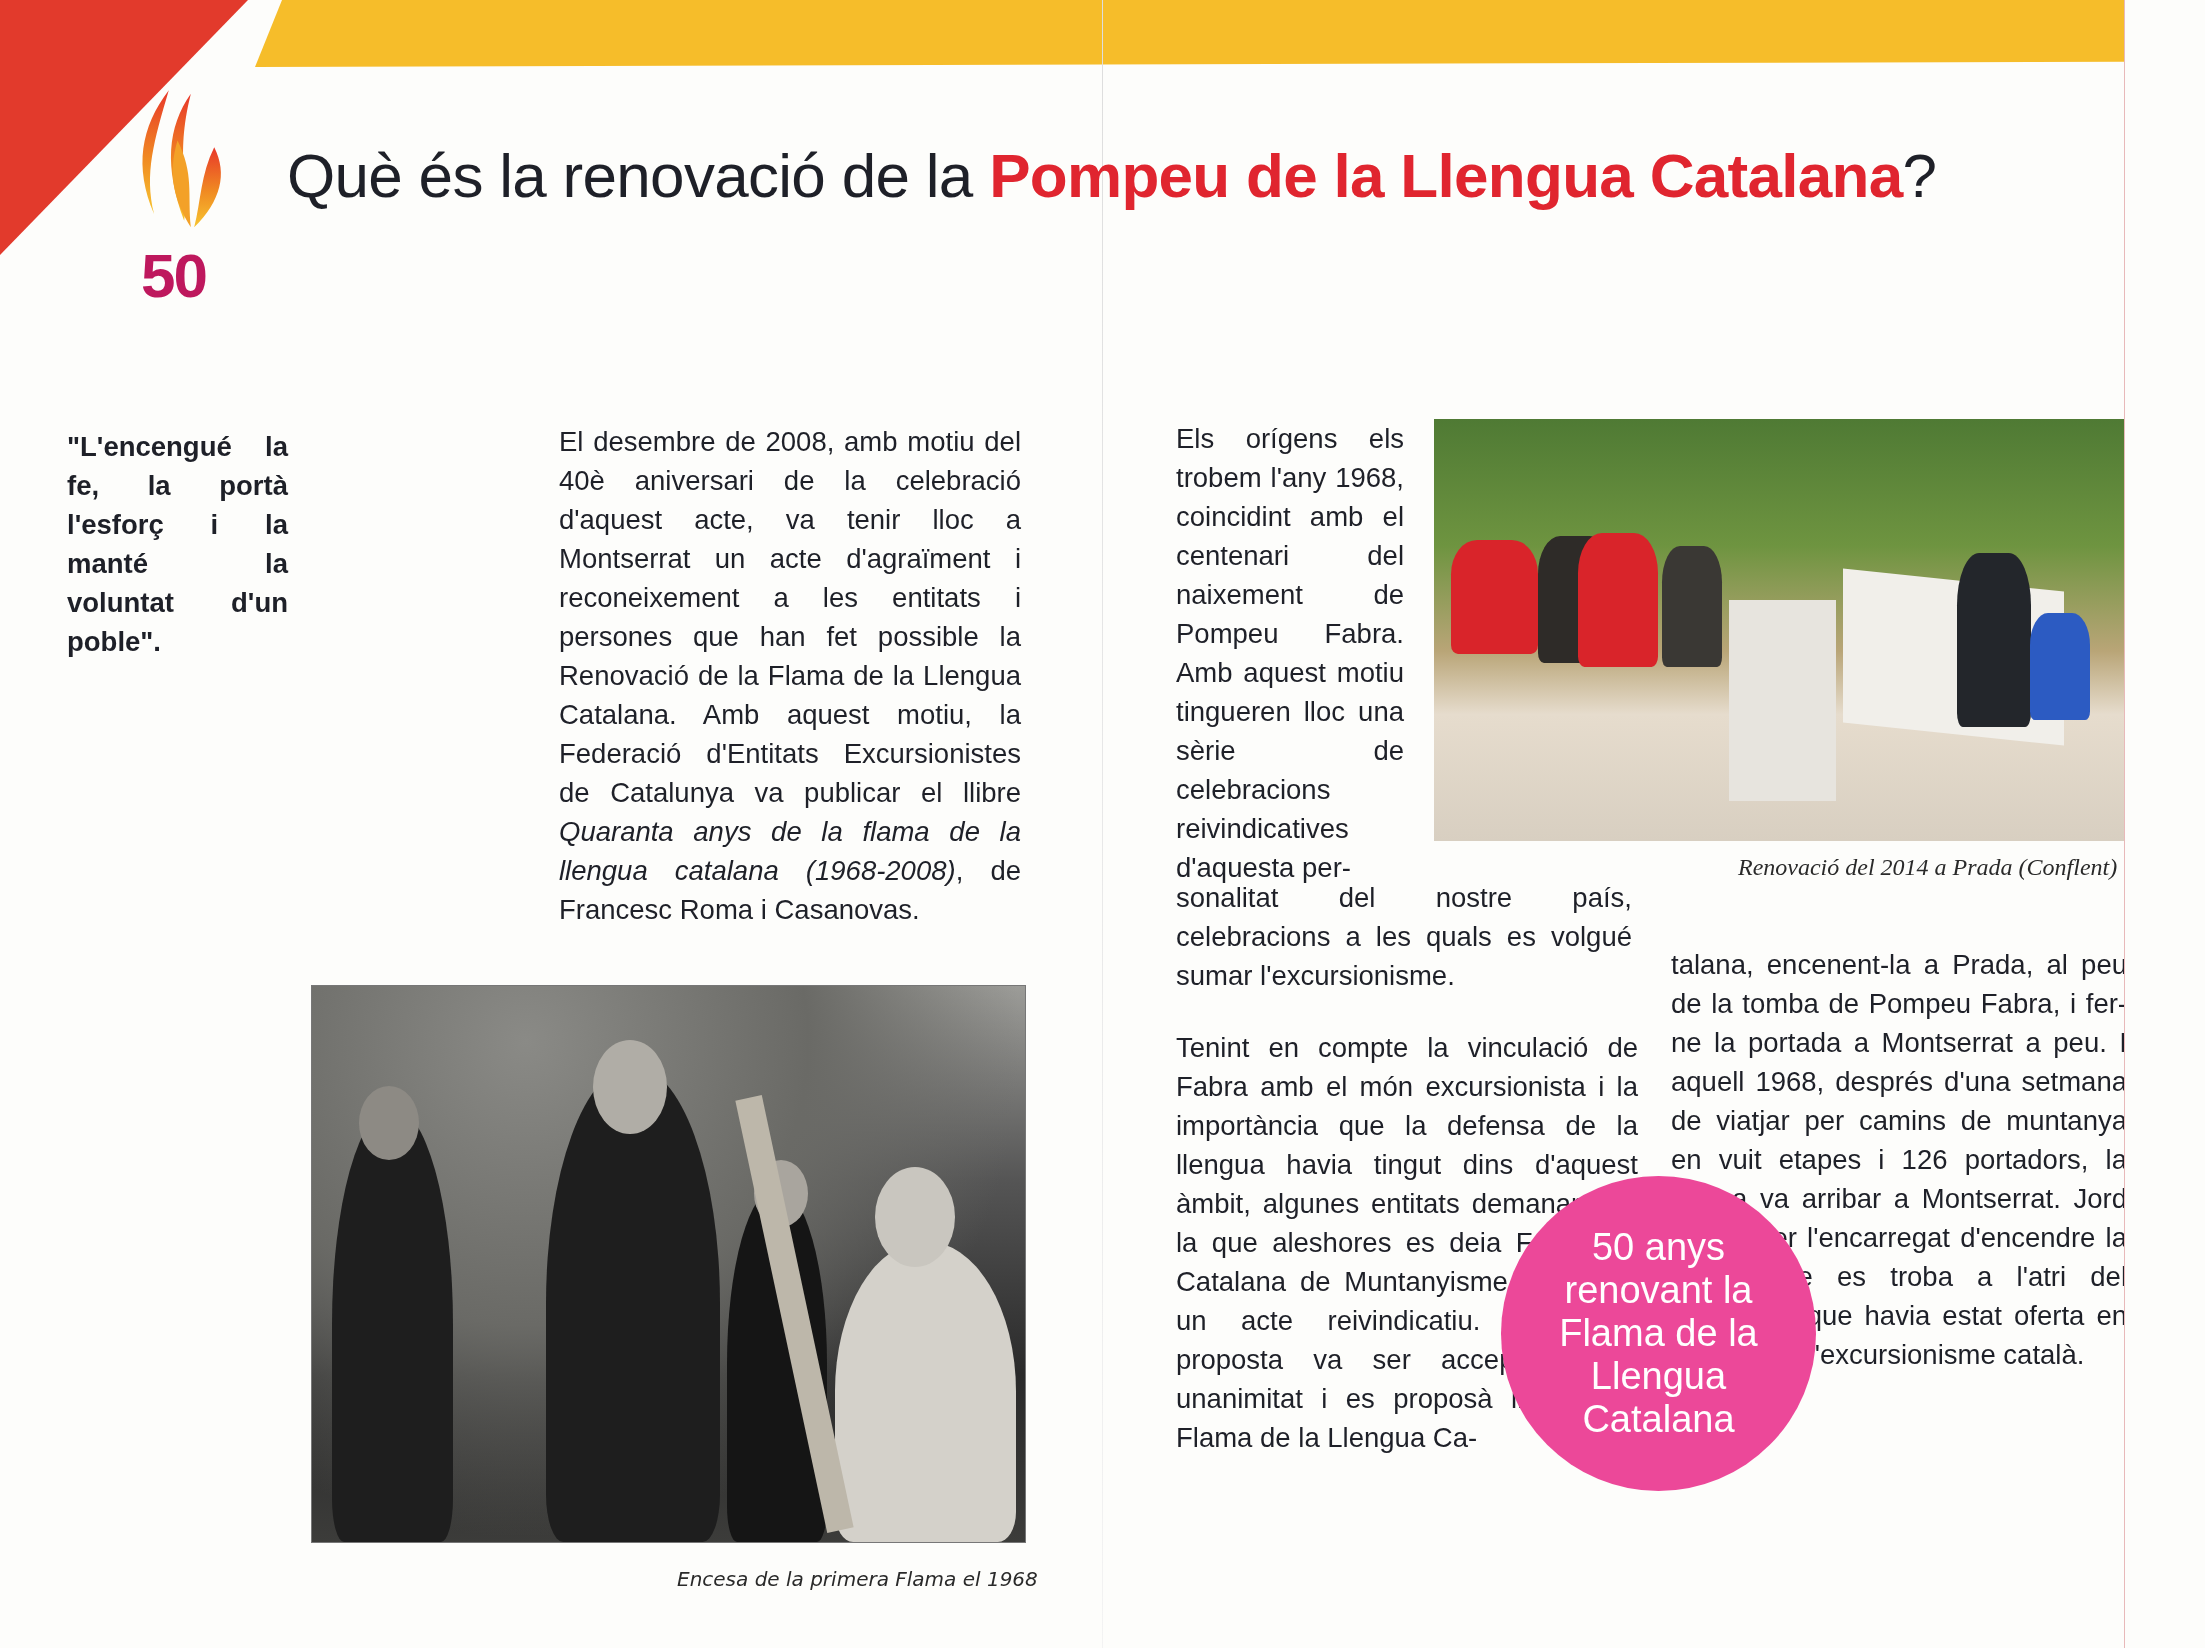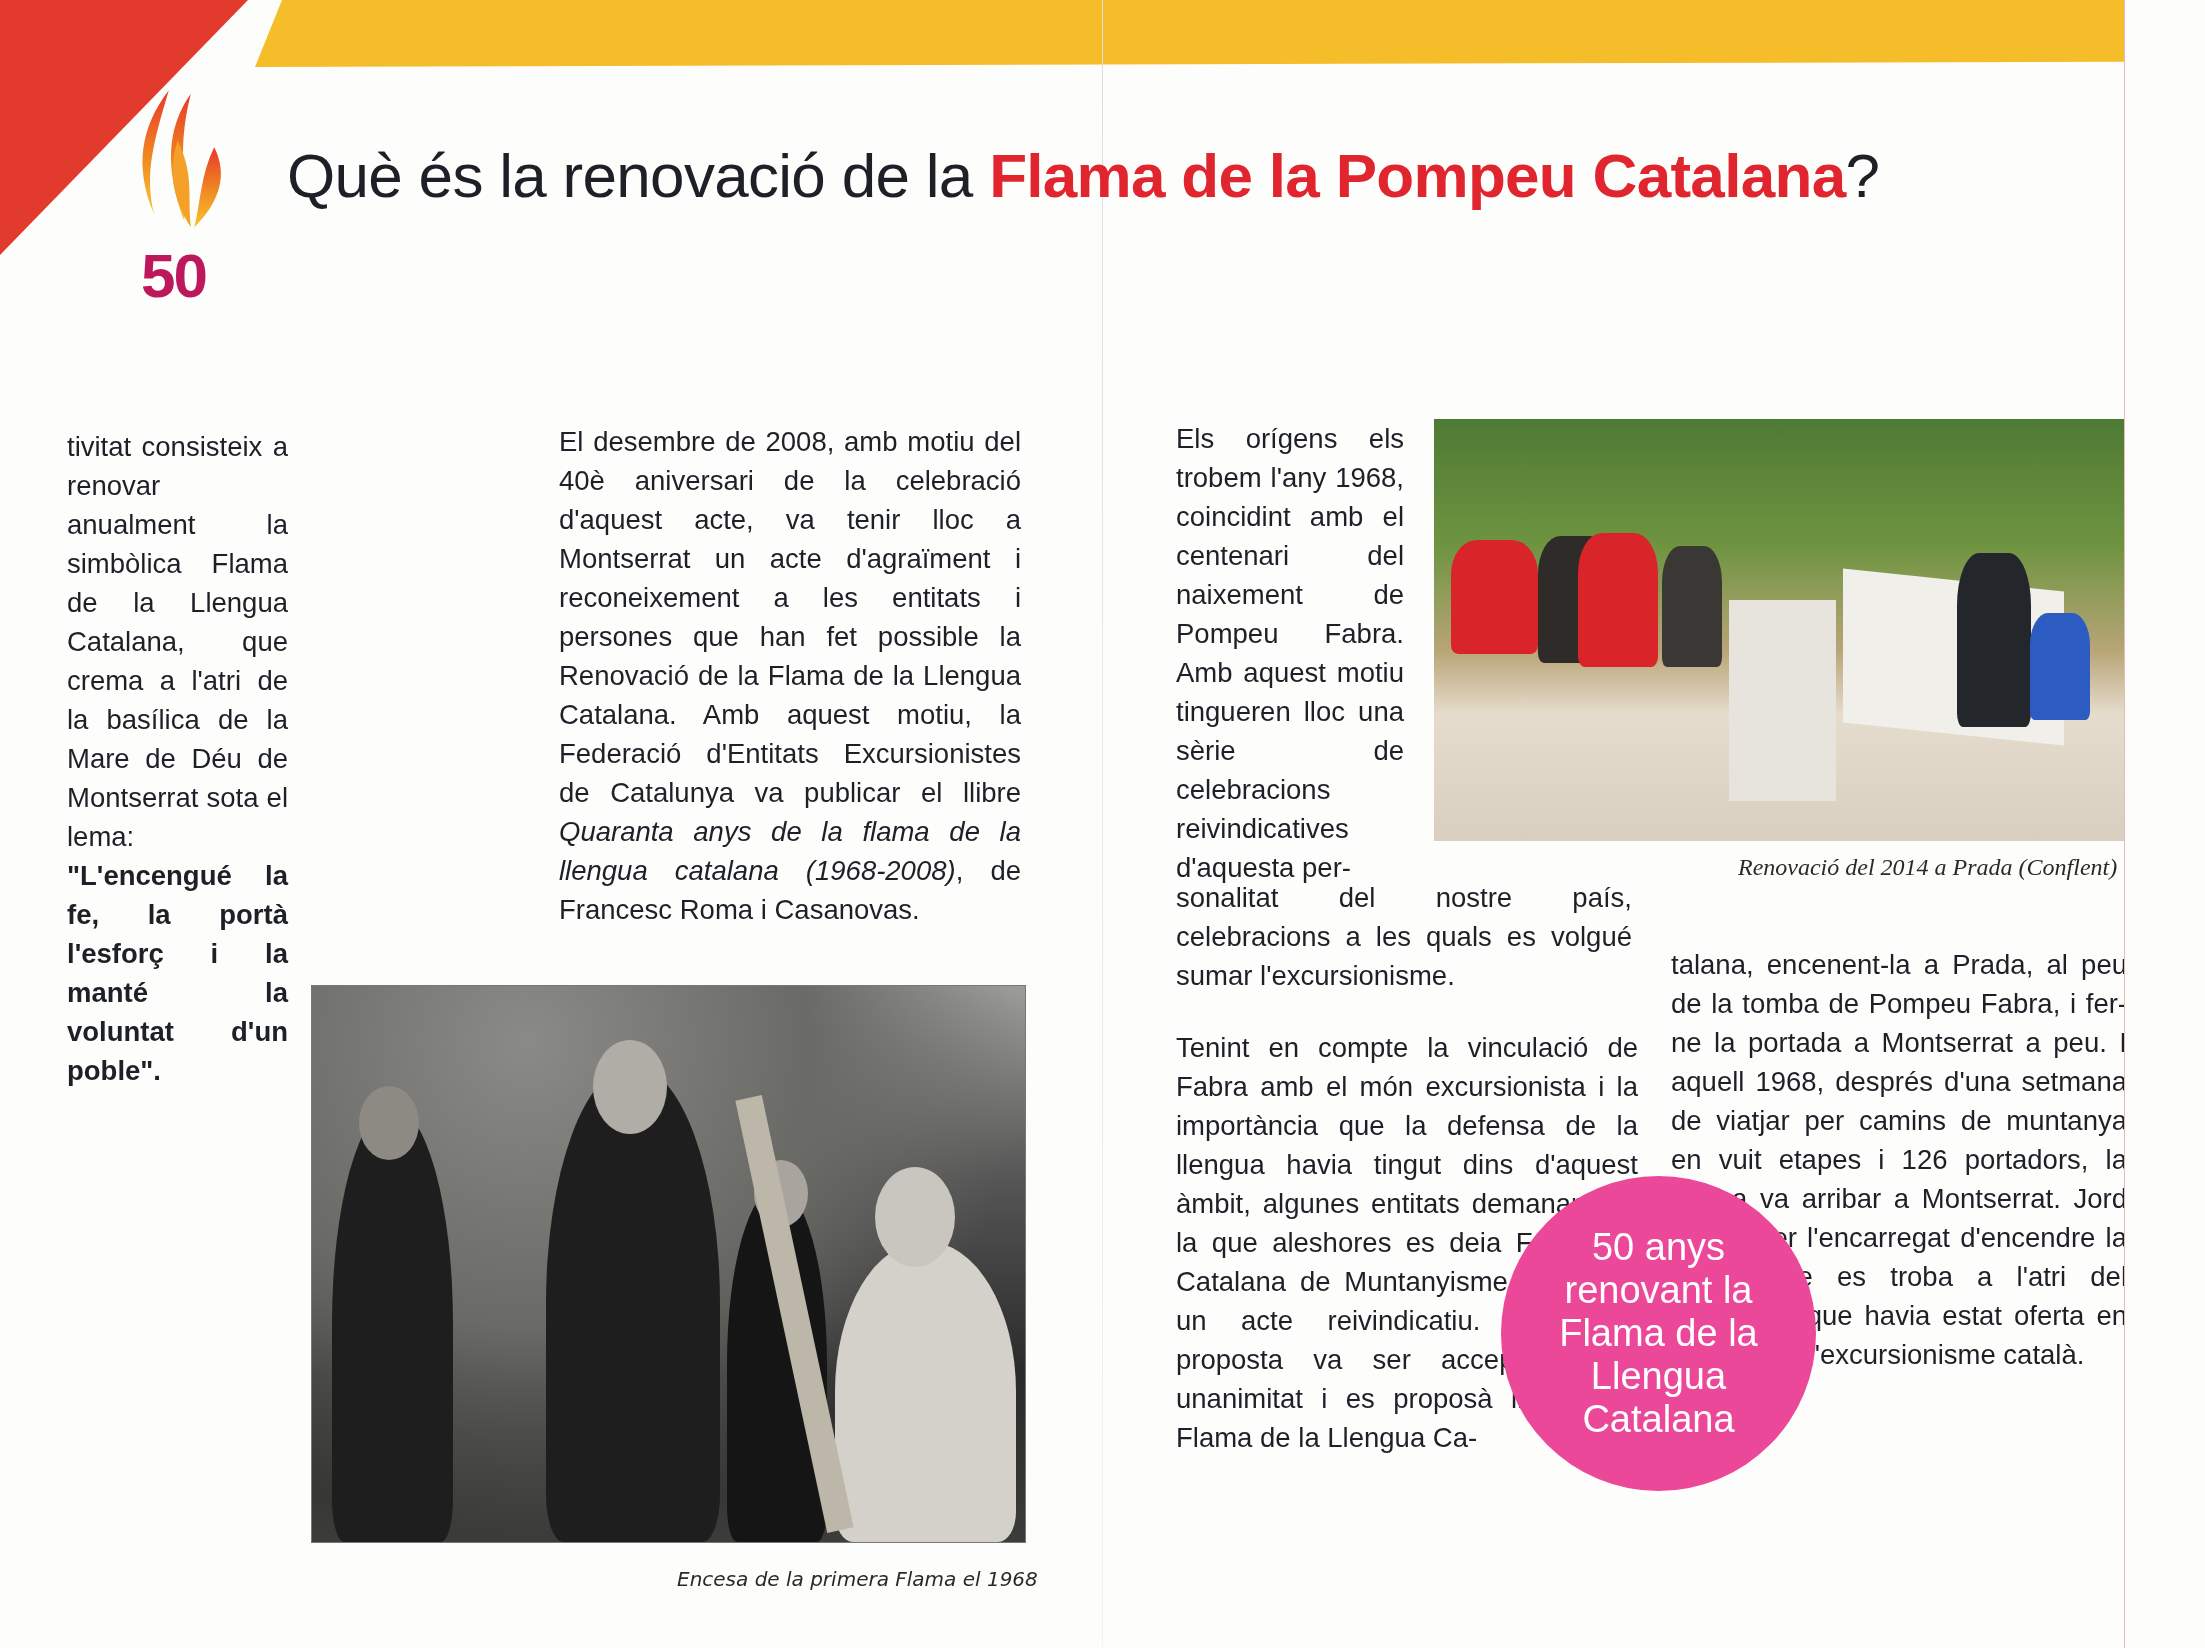--- a/index.html
+++ b/index.html
@@ -56,25 +56,24 @@
     </linearGradient>
   </defs>
   <path d="M62 5 C20 60 10 120 40 190 C25 130 40 80 62 5 Z" fill="url(#fg)"></path>
   <path d="M95 10 C60 60 55 120 85 200 C95 150 70 110 95 10 Z" fill="url(#fg)"></path>
   <path d="M75 80 C60 130 70 170 95 210 C90 160 100 130 75 80 Z" fill="#f3a128"></path>
   <path d="M130 90 C110 130 110 170 100 210 C140 170 150 130 130 90 Z" fill="url(#fg)"></path>
 </svg>
 <div class="abs fifty">50</div>
 
 <h1 class="abs title" style="margin:0;font-weight:normal;">
-  <span>Què és la renovació de la </span><span class="hl">Flama de la Pompeu Catalana</span><span>?</span>
+  <span>Què és la renovació de la </span><span class="hl">Pompeu de la Llengua Catalana</span><span>?</span>
 </h1>
 
 <div class="abs col col1">
-  <div class="narrow rjust">tivitat consisteix a renovar anualment la simbòlica Flama de la Llengua Catalana, que crema a l'atri de la basílica de la Mare de Déu de Montserrat sota el lema:</div>
   <div class="narrow quote rjust">"L'encengué la fe, la portà l'esforç i la manté la voluntat d'un poble".</div>
 </div>
 
 <div class="abs col col2">
   <p><span>El desembre de 2008, amb motiu del 40è aniversari de la celebració d'aquest acte, va tenir lloc a Montserrat un acte d'agraïment i reconeixement a les entitats i persones que han fet possible la Renovació de la Flama de la Llengua Catalana. Amb aquest motiu, la Federació d'Entitats Excursionistes de Catalunya va publicar el llibre </span><em>Quaranta anys de la flama de la llengua catalana (1968-2008)</em><span>, de Francesc Roma i Casanovas.</span></p>
 </div>
 
 <div class="abs photo-bw">
   <div class="fig" style="left:20px;top:121px;width:121px;height:435px;"></div>
   <div class="face" style="left:47px;top:100px;width:60px;height:74px;background:#8d8a84;"></div>

